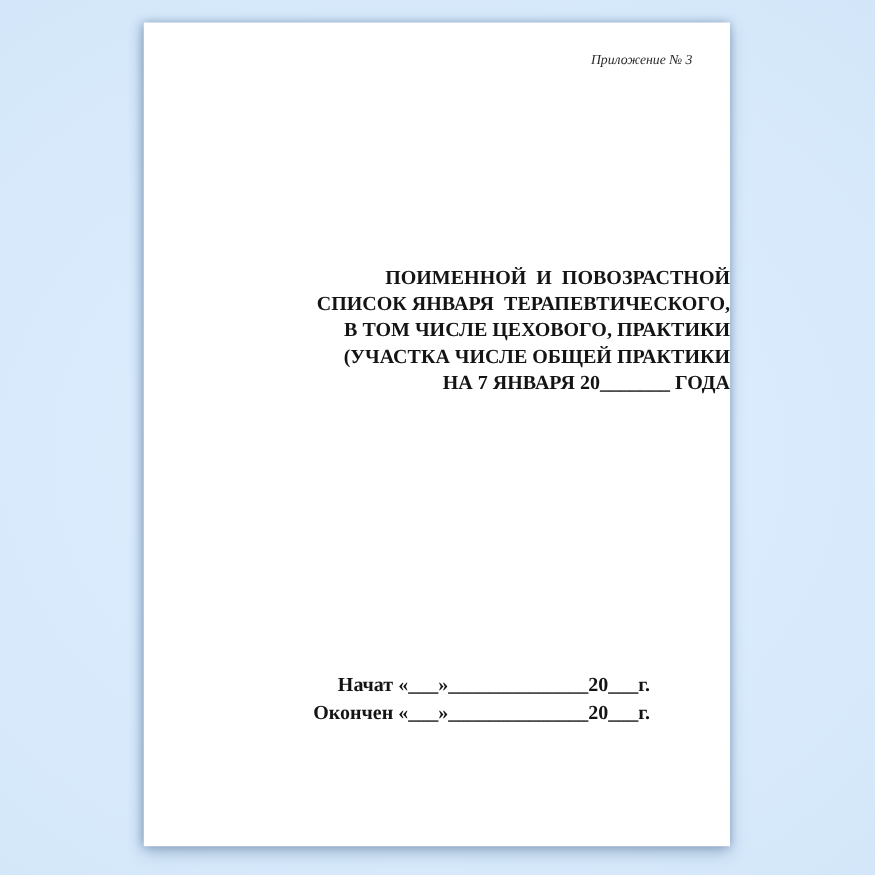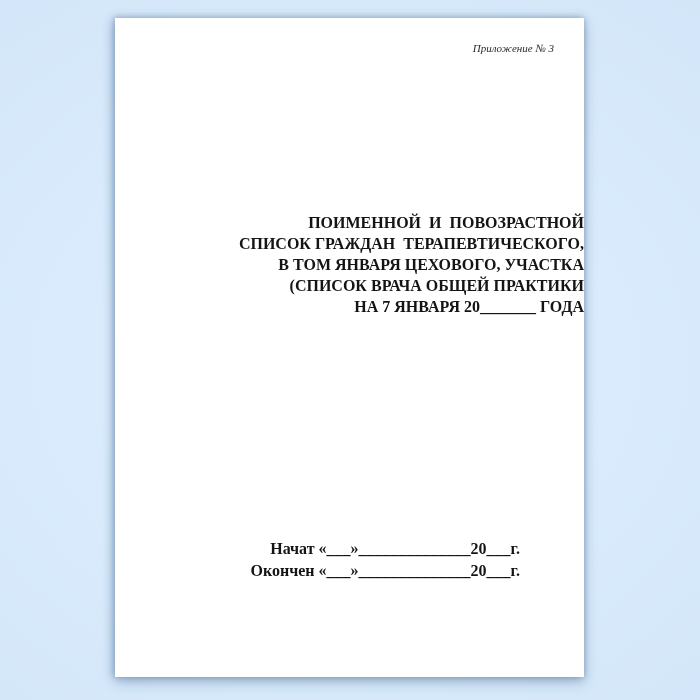--- a/index.html
+++ b/index.html
@@ -67,23 +67,23 @@
 </head>
 <body>
 
 <div class="scene">
   <div class="paper">
 
     <div class="annotation">Приложение № 3</div>
 
     <div class="title-block">
       <div class="title-line">ПОИМЕННОЙ  И  ПОВОЗРАСТНОЙ</div>
-      <div class="title-line">СПИСОК ГРАЖДАН  ТЕРАПЕВТИЧЕСКОГО,</div>
-      <div class="title-line">В ТОМ ЯНВАРЯ ЦЕХОВОГО, УЧАСТКА</div>
-      <div class="title-line">(СПИСОК ВРАЧА ОБЩЕЙ ПРАКТИКИ</div>
+      <div class="title-line">СПИСОК ЯНВАРЯ  ТЕРАПЕВТИЧЕСКОГО,</div>
+      <div class="title-line">В ТОМ ЧИСЛЕ ЦЕХОВОГО, ПРАКТИКИ</div>
+      <div class="title-line">(УЧАСТКА ЧИСЛЕ ОБЩЕЙ ПРАКТИКИ</div>
       <div class="title-line">НА 7 ЯНВАРЯ 20_______ ГОДА</div>
     </div>
 
     <div class="stamp-block">
       <div class="stamp-line">Начат «___»______________20___г.</div>
       <div class="stamp-line">Окончен «___»______________20___г.</div>
     </div>
 
   </div>
 </div>

